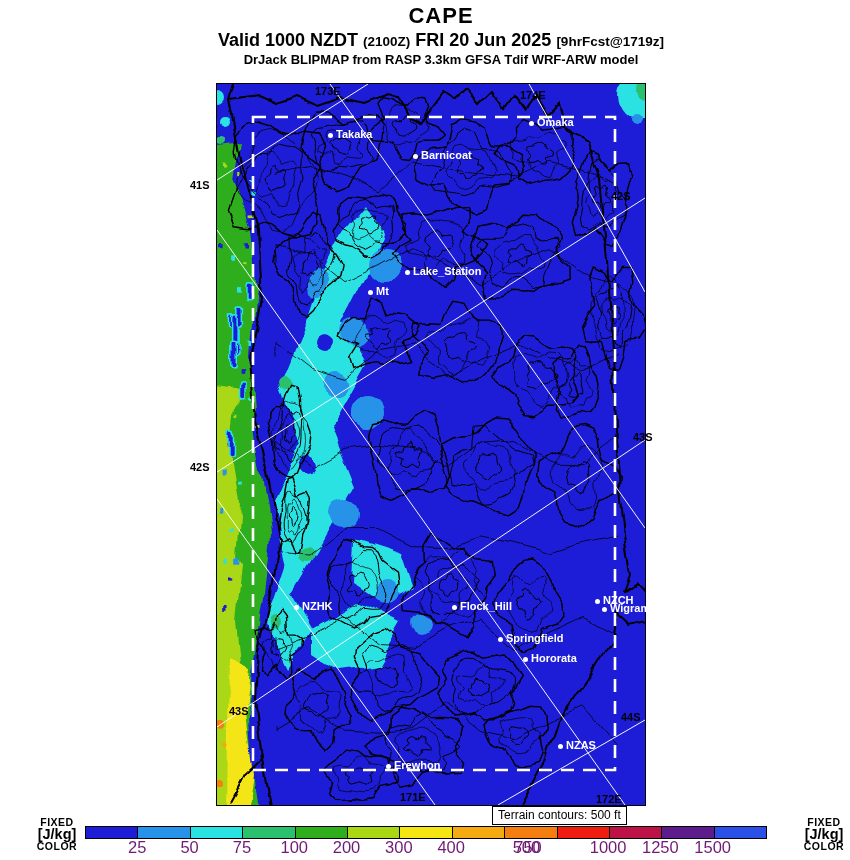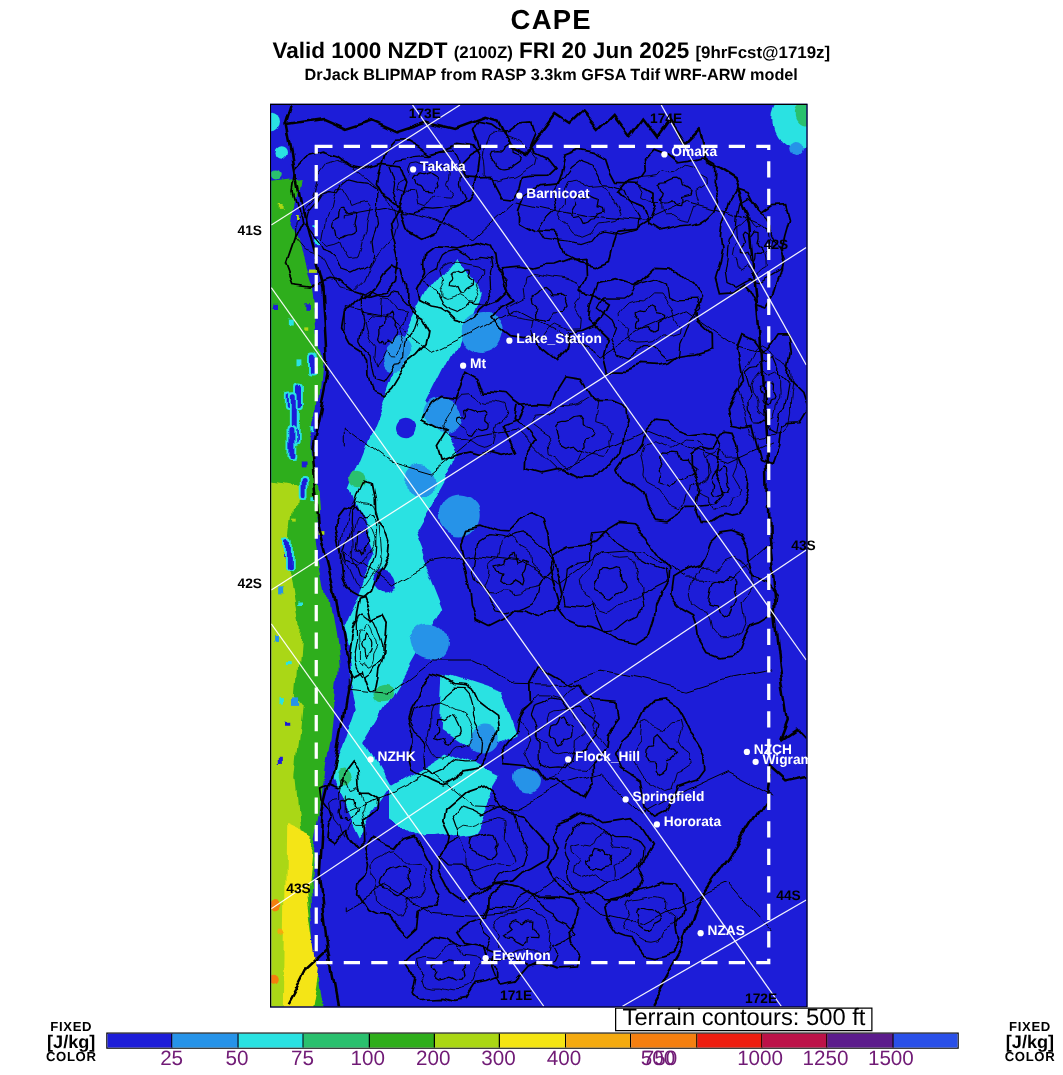--- a/index.html
+++ b/index.html
@@ -17,21 +17,21 @@
   #map{position:absolute;left:216px;top:83px;width:428px;height:721px;
        border:1px solid #000;background:#1d1dd8;overflow:visible;}
   #map svg{position:absolute;left:0;top:0;}
   .station{position:absolute;z-index:6;}
   .station .dot{position:absolute;width:5px;height:5px;border-radius:50%;background:#fff;}
   .station .lbl{position:absolute;left:6px;top:-7px;color:#fff;font-size:11px;font-weight:bold;white-space:nowrap;}
   .geo{position:absolute;color:#000;font-size:11px;font-weight:bold;white-space:nowrap;z-index:5;}
 
   
   #terrain-note{position:absolute;left:492px;top:806px;border:1.5px solid #000;background:#fff;
-    font-size:19px;color:#000;padding:0px 5px 1px 5px;line-height:16px;}
+    font-size:12px;color:#000;padding:0px 5px 1px 5px;line-height:16px;}
 
   
   #cbar{position:absolute;left:85px;top:826px;width:680px;height:11px;border:1px solid #000;
         display:flex;}
   #cbar .seg{height:100%;flex:1 1 0;border-right:1px solid #000;}
   #cbar .seg:last-child{border-right:none;}
   .cbar-tick{position:absolute;top:838px;transform:translateX(-50%);font-size:16.5px;color:#701a75;}
   .units{position:absolute;top:817px;width:58px;text-align:center;color:#000;line-height:11px;}
   .units .u1,.units .u3{font-size:10.5px;font-weight:bold;letter-spacing:0.5px;}
   .units .u2{font-size:14.5px;font-weight:bold;line-height:13px;}
@@ -342,21 +342,21 @@
         <span class="lbl">Hororata</span>
       </div>
       <div class="station" style="left: 343px; top: 662px;">
         <span class="dot" style="left: -2px; top: -2px;"></span>
         <span class="lbl">NZAS</span>
       </div>
       <div class="station" style="left: 171px; top: 682px;">
         <span class="dot" style="left: -2px; top: -2px;"></span>
         <span class="lbl">Erewhon</span>
       </div>
-      <span class="geo" style="left: 98px; top: 1px; margin-left: 12px;">173E</span>
+      <span class="geo" style="left: 98px; top: 1px;">173E</span>
       <span class="geo" style="left: 303px; top: 5px;">174E</span>
       <span class="geo" style="left: -27px; top: 95px; text-align: right;">41S</span>
       <span class="geo" style="left: -27px; top: 377px;">42S</span>
       <span class="geo" style="left: 394px; top: 106px;">42S</span>
       <span class="geo" style="left: 12px; top: 621px;">43S</span>
       <span class="geo" style="left: 416px; top: 347px;">43S</span>
       <span class="geo" style="left: 404px; top: 627px;">44S</span>
       <span class="geo" style="left: 183px; top: 707px;">171E</span>
       <span class="geo" style="left: 379px; top: 709px;">172E</span>
     </div>

